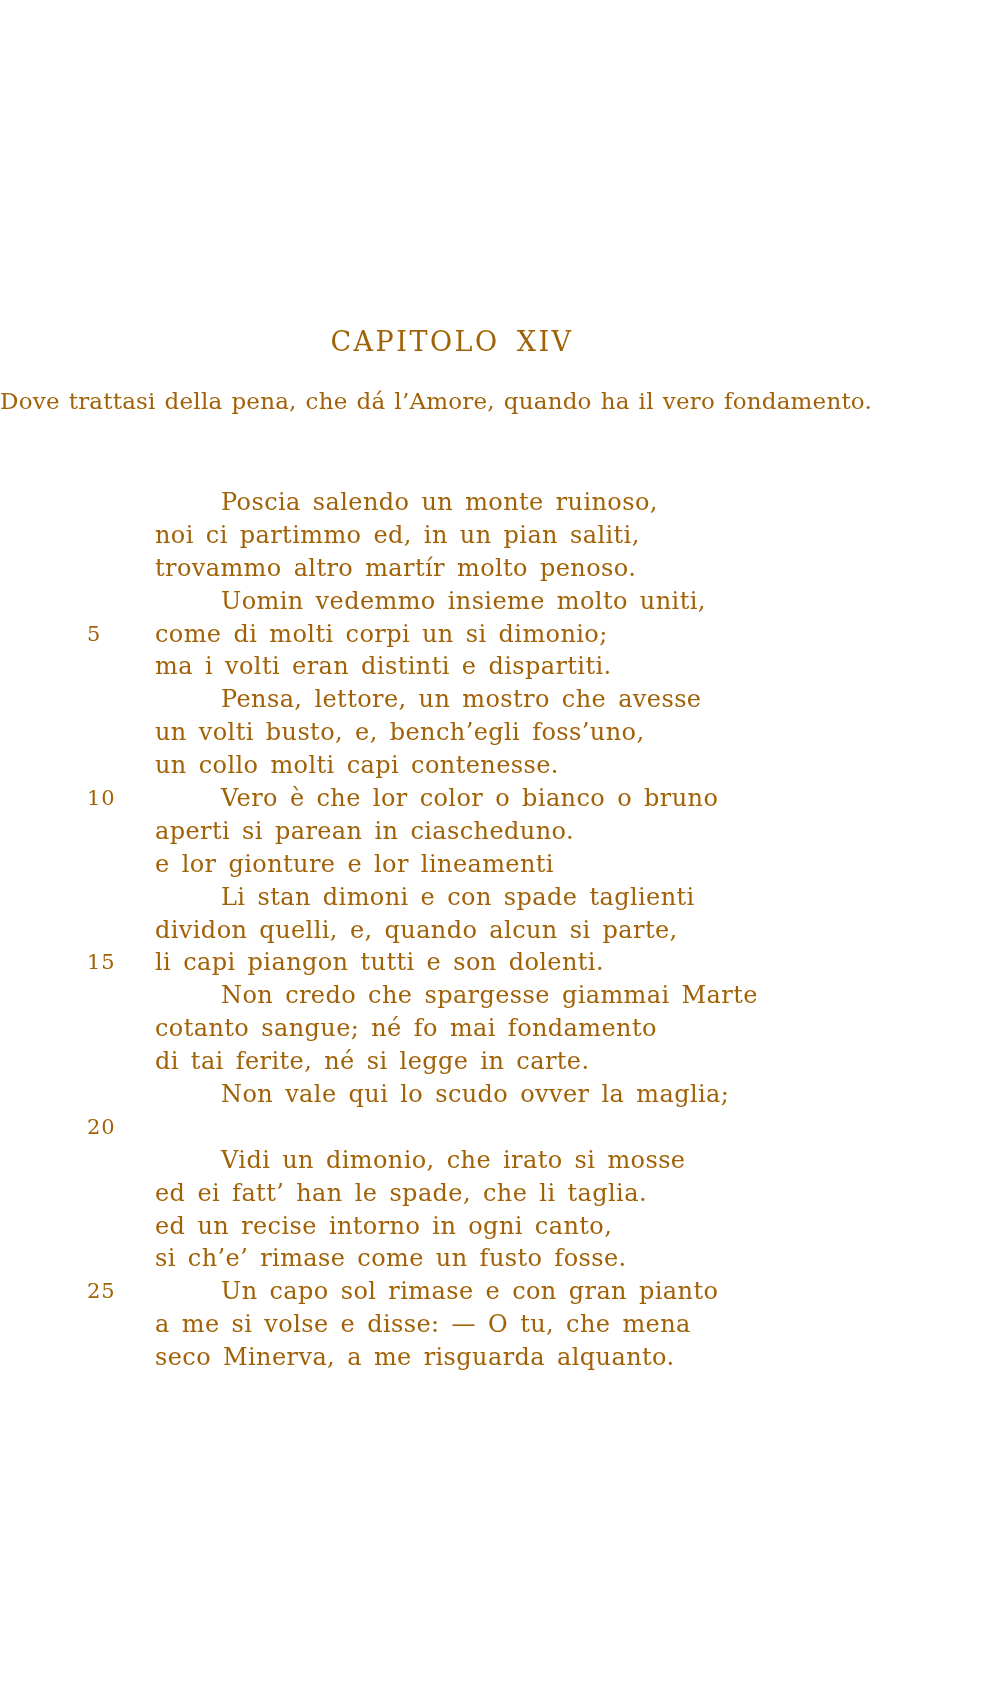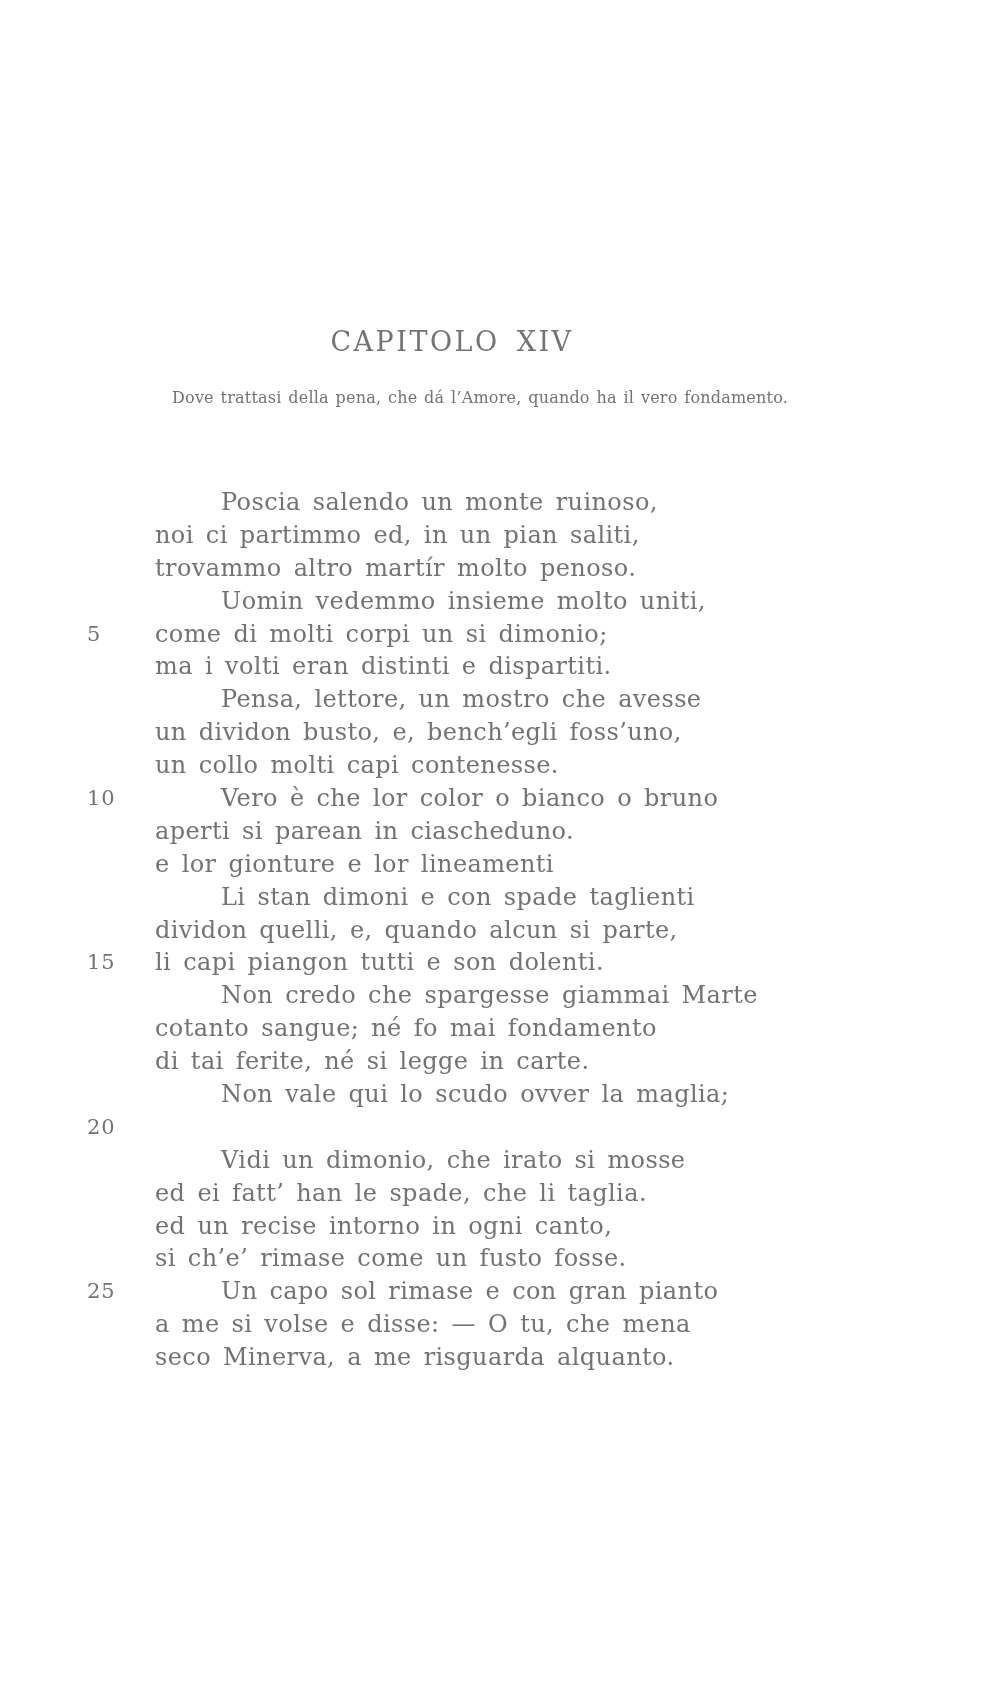--- a/index.html
+++ b/index.html
@@ -2,21 +2,21 @@
 <html><head>
 <meta charset="utf-8">
 <style>
   html, body { margin: 0; padding: 0; background: #e8e8e8; }
   .page {
     position: relative;
     width: 1002px;
     height: 1685px;
     background: #ffffff;
     font-family: "DejaVu Serif", "Liberation Serif", serif;
-    color: #737373;
+    color: #a16207;
     overflow: hidden;
     margin: 0 auto;
   }
   .title {
     position: absolute;
     top: 326px;
     left: 0;
     width: 904px;
     margin: 0;
     text-align: center;
@@ -24,25 +24,23 @@
     font-weight: normal;
     letter-spacing: 2.5px;
     word-spacing: 6px;
   }
   .subtitle {
     position: absolute;
     top: 388px;
     left: 0;
     width: 904px;
     margin: 0;
-    text-align: center;
-    font-size: 16px;
+    font-size: 23px;
     letter-spacing: 0.2px;
     word-spacing: 1.5px;
-    padding-left: 28px;
   }
   .poem {
     position: absolute;
     left: 155px;
     top: 486px;
   }
   .line {
     position: relative;
     height: 32.9px;
     line-height: 32.9px;
@@ -68,21 +66,21 @@
   <h1 class="title">CAPITOLO XIV</h1>
   <p class="subtitle">Dove trattasi della pena, che dá l’Amore, quando ha il vero fondamento.</p>
   <div class="poem" id="poem">
       <div class="line indent"><span class="lineno"></span><span class="verse">Poscia salendo un monte ruinoso,</span></div>
       <div class="line"><span class="lineno"></span><span class="verse">noi ci partimmo ed, in un pian saliti,</span></div>
       <div class="line"><span class="lineno"></span><span class="verse">trovammo altro martír molto penoso.</span></div>
       <div class="line indent"><span class="lineno"></span><span class="verse">Uomin vedemmo insieme molto uniti,</span></div>
       <div class="line"><span class="lineno">5</span><span class="verse">come di molti corpi un si dimonio;</span></div>
       <div class="line"><span class="lineno"></span><span class="verse">ma i volti eran distinti e dispartiti.</span></div>
       <div class="line indent"><span class="lineno"></span><span class="verse">Pensa, lettore, un mostro che avesse</span></div>
-      <div class="line"><span class="lineno"></span><span class="verse">un dividon busto, e, bench’egli foss’uno,</span></div>
+      <div class="line"><span class="lineno"></span><span class="verse">un volti busto, e, bench’egli foss’uno,</span></div>
       <div class="line"><span class="lineno"></span><span class="verse">un collo molti capi contenesse.</span></div>
       <div class="line indent"><span class="lineno">10</span><span class="verse">Vero è che lor color o bianco o bruno</span></div>
       <div class="line"><span class="lineno"></span><span class="verse">aperti si parean in ciascheduno.</span></div>
       <div class="line"><span class="lineno"></span><span class="verse">e lor gionture e lor lineamenti</span></div>
       <div class="line indent"><span class="lineno"></span><span class="verse">Li stan dimoni e con spade taglienti</span></div>
       <div class="line"><span class="lineno"></span><span class="verse">dividon quelli, e, quando alcun si parte,</span></div>
       <div class="line"><span class="lineno">15</span><span class="verse">li capi piangon tutti e son dolenti.</span></div>
       <div class="line indent"><span class="lineno"></span><span class="verse">Non credo che spargesse giammai Marte</span></div>
       <div class="line"><span class="lineno"></span><span class="verse">cotanto sangue; né fo mai fondamento</span></div>
       <div class="line"><span class="lineno"></span><span class="verse">di tai ferite, né si legge in carte.</span></div>

